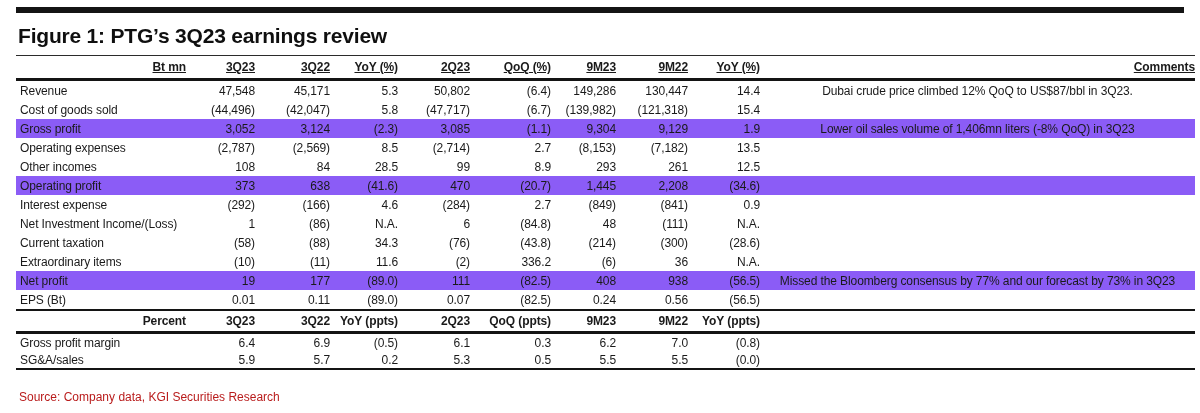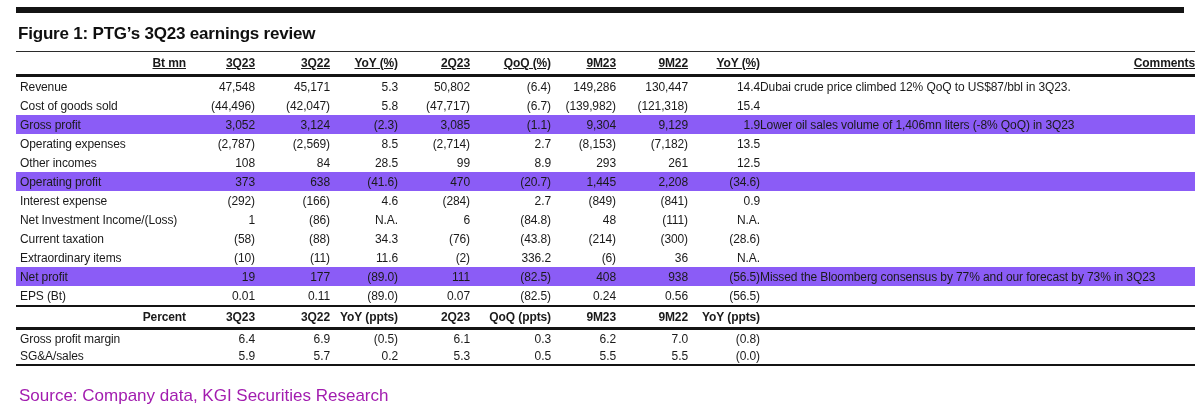--- a/index.html
+++ b/index.html
@@ -12,21 +12,21 @@
     font-family: "Liberation Sans", sans-serif;
     color: #1a1a1a;
   }
   .page { padding: 7px 0 0 16px; }
   .top-bar {
     width: 1168px;
     height: 6px;
     background: #141414;
   }
   .title {
-    font-size: 17px;
+    font-size: 21px;
     font-weight: bold;
     letter-spacing: -0.2px;
     color: #0f0f0f;
     margin: 11px 0 7px 2px;
   }
   table.earnings {
     width: 1179px;
     table-layout: fixed;
     border-collapse: collapse;
     font-size: 12px;
@@ -71,27 +71,27 @@
   tbody td {
     height: 19px;
     padding: 0;
     vertical-align: middle;
     white-space: nowrap;
   }
   tbody.pct-body td { height: 17px; }
   tbody.pct-body tr:last-child td { border-bottom: 2px solid #141414; }
   td.lbl { text-align: left; padding-left: 4px; }
   td.num { text-align: right; }
-  td.cmt { text-align: left; padding-left: 0; overflow: hidden; }
+  td.cmt { text-align: center; padding-left: 0; overflow: hidden; }
   tr.shaded { background: #8b5cf6; }
 
   .source {
-    font-size: 17px;
+    font-size: 12px;
     margin: 20px 0 0 3px;
-    color: #a21caf;
+    color: #b91c1c;
   }
 </style>
 </head>
 <body>
 
 <div class="page">
 
   <div class="top-bar"></div>
 
   <div class="title">Figure 1: PTG’s 3Q23 earnings review</div>

